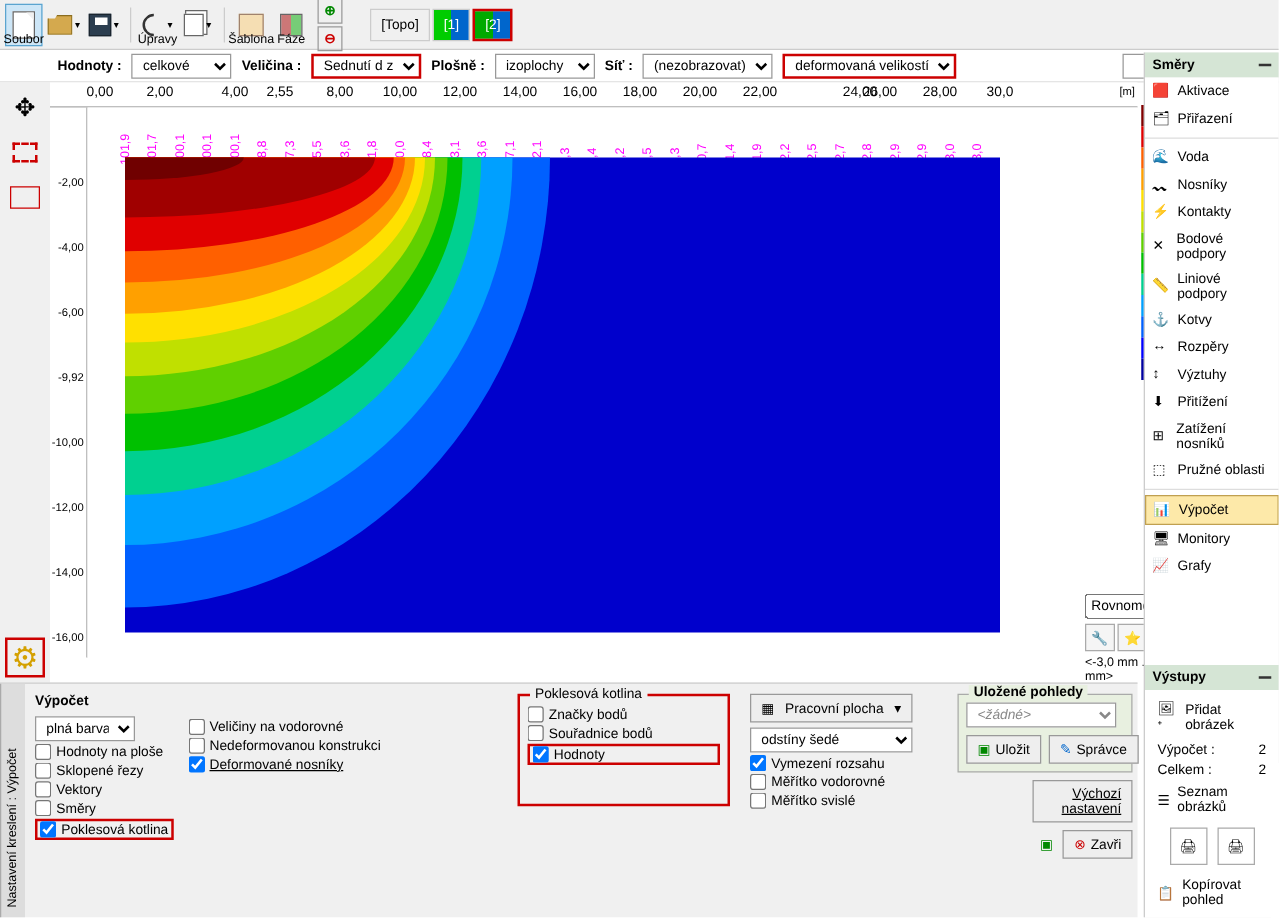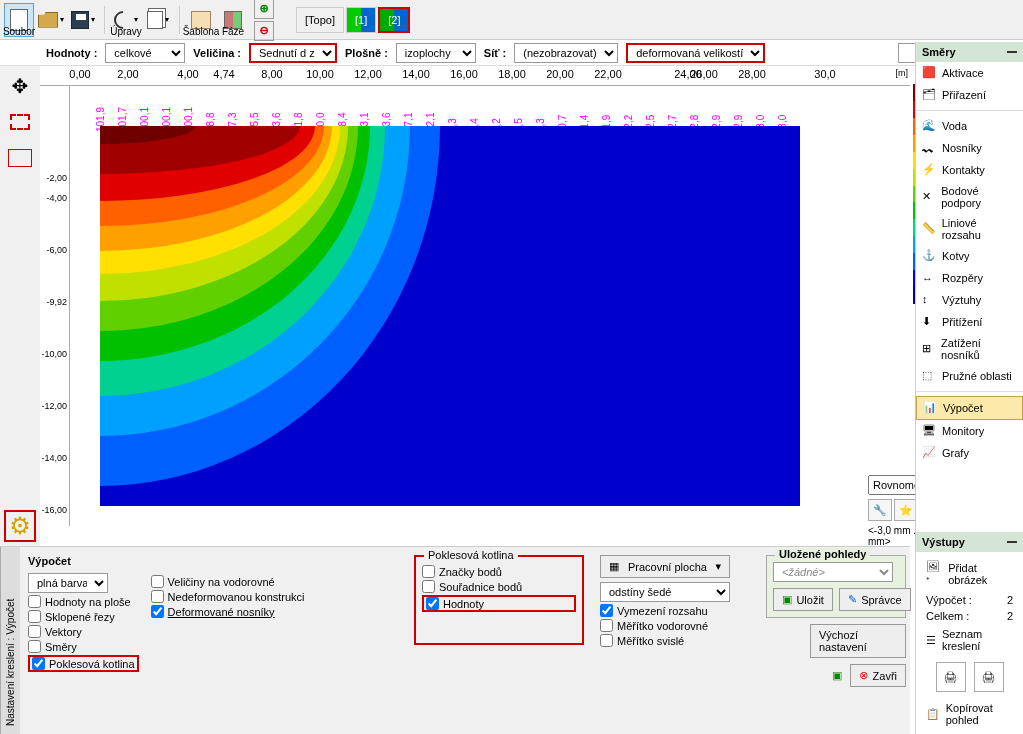--- a/index.html
+++ b/index.html
@@ -192,37 +192,37 @@
       <span class="ico-gear">⚙</span>
     </div>
 </div>
 
 <div class="canvas-area">
   <div class="ruler-h" id="ruler-h">
     <span class="ruler-unit">[m]</span>
   <span class="ruler-tick" style="left: 40px;">0,00</span>
       <span class="ruler-tick" style="left: 88px;">2,00</span>
       <span class="ruler-tick" style="left: 148px;">4,00</span>
-      <span class="ruler-tick" style="left: 184px;">4,74</span>
+      <span class="ruler-tick" style="left: 184px;">2,55</span>
       <span class="ruler-tick" style="left: 232px;">8,00</span>
       <span class="ruler-tick" style="left: 280px;">10,00</span>
       <span class="ruler-tick" style="left: 328px;">12,00</span>
       <span class="ruler-tick" style="left: 376px;">14,00</span>
       <span class="ruler-tick" style="left: 424px;">16,00</span>
       <span class="ruler-tick" style="left: 472px;">18,00</span>
       <span class="ruler-tick" style="left: 520px;">20,00</span>
       <span class="ruler-tick" style="left: 568px;">22,00</span>
       <span class="ruler-tick" style="left: 600px; margin-left: 48px;">24,00</span>
       <span class="ruler-tick" style="left: 664px;">26,00</span>
       <span class="ruler-tick" style="left: 712px;">28,00</span>
-      <span class="ruler-tick" style="left: 760px; margin-left: 25px;">30,0</span>
+      <span class="ruler-tick" style="left: 760px;">30,0</span>
     </div>
   <div class="plot-wrap">
     <div class="ruler-v" id="ruler-v">
-        <span class="ruler-v-tick" style="top: 60px; margin-top: 32px;">-2,00</span>
+        <span class="ruler-v-tick" style="top: 60px;">-2,00</span>
         <span class="ruler-v-tick" style="top: 112px;">-4,00</span>
         <span class="ruler-v-tick" style="top: 164px;">-6,00</span>
         <span class="ruler-v-tick" style="top: 216px;">-9,92</span>
         <span class="ruler-v-tick" style="top: 268px;">-10,00</span>
         <span class="ruler-v-tick" style="top: 320px;">-12,00</span>
         <span class="ruler-v-tick" style="top: 372px;">-14,00</span>
         <span class="ruler-v-tick" style="top: 424px;">-16,00</span>
       </div>
     <div class="plot">
       <div class="top-labels" id="top-labels">
@@ -346,21 +346,21 @@
       <div class="panel-item">
         <span class="panel-icon">⚡</span>
         <span>Kontakty</span>
       </div>
       <div class="panel-item">
         <span class="panel-icon">✕</span>
         <span>Bodové podpory</span>
       </div>
       <div class="panel-item">
         <span class="panel-icon">📏</span>
-        <span>Liniové rozsahu</span>
+        <span>Liniové podpory</span>
       </div>
       <div class="panel-item">
         <span class="panel-icon">⚓</span>
         <span>Kotvy</span>
       </div>
       <div class="panel-item">
         <span class="panel-icon">↔</span>
         <span>Rozpěry</span>
       </div>
       <div class="panel-item">
@@ -405,21 +405,21 @@
     <div style="display:flex;justify-content:space-between;padding:2px 6px;">
         <span>Výpočet :</span>
         <span>2</span>
       </div>
     <div style="display:flex;justify-content:space-between;padding:2px 6px;">
         <span>Celkem :</span>
         <span>2</span>
       </div>
     <div class="panel-item">
         <span>☰</span>
-        <span>Seznam kreslení</span>
+        <span>Seznam obrázků</span>
       </div>
     <div style="display:flex;gap:8px;justify-content:center;padding:6px 0;">
       <div style="width:30px;height:30px;border:1px solid #aaa;display:flex;align-items:center;justify-content:center;cursor:pointer;">🖨</div>
       <div style="width:30px;height:30px;border:1px solid #aaa;display:flex;align-items:center;justify-content:center;cursor:pointer;">🖨</div>
     </div>
     <div class="panel-item">
         <span>📋</span>
         <span>Kopírovat pohled</span>
       </div>
   </div>
@@ -516,21 +516,21 @@
           <div class="btn">
               <span style="color:#080;">▣</span>
               <span>Uložit</span>
             </div>
           <div class="btn">
               <span style="color:#06c;">✎</span>
               <span>Správce</span>
             </div>
         </div>
       </div>
-      <div class="btn" style="width:96px;text-align:left;justify-content:center;margin-left:auto;">
+      <div class="btn" style="width:80px;text-align:right;justify-content:center;margin-left:auto;text-decoration:underline;">
           <span>Výchozí nastavení</span>
         </div>
       <div style="display:flex;justify-content:flex-end;gap:8px;align-items:center;">
         <span style="color:#080;cursor:pointer;">▣</span>
         <div class="btn">
             <span style="color:#c00;">⊗</span>
             <span>Zavři</span>
           </div>
       </div>
     </div>

